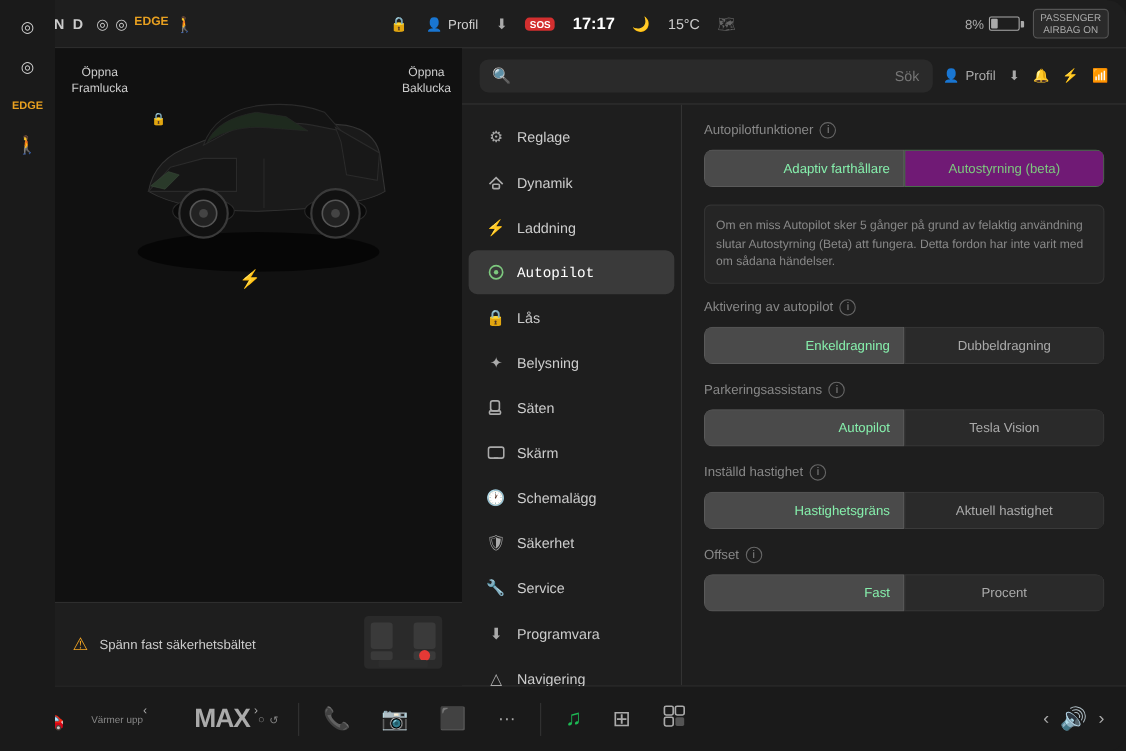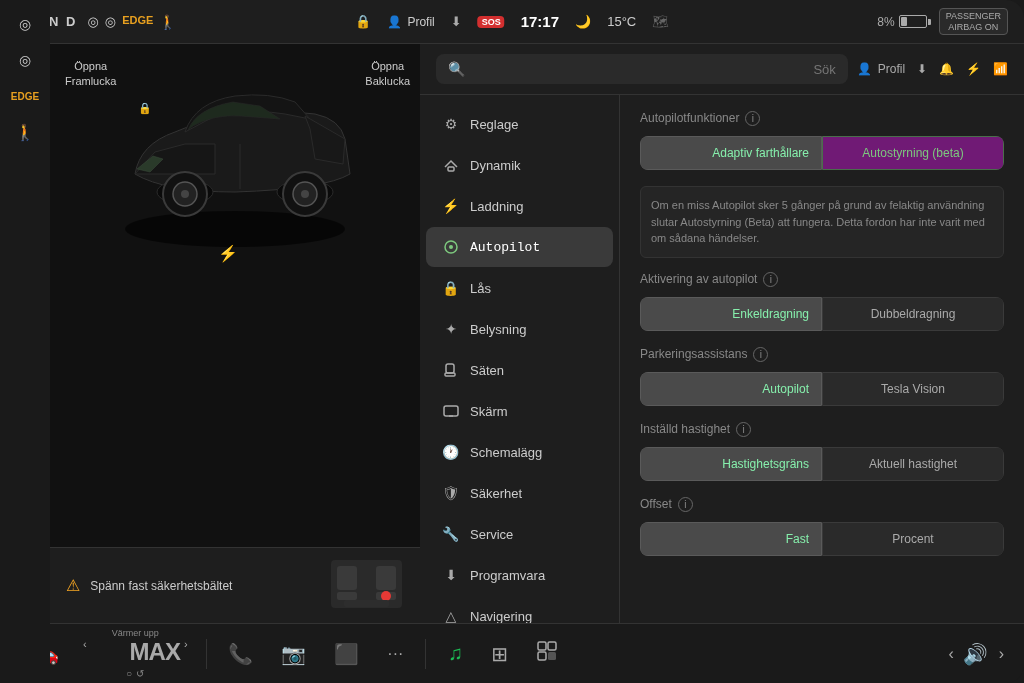--- a/index.html
+++ b/index.html
@@ -338,21 +338,21 @@
       gap: 3px;
     }
     .taskbar-item.active {
       color: #fff;
     }
     .taskbar-icon {
       font-size: 20px;
     }
     .climate-control {
       display: flex;
-      flex-direction: column;
+      flex-direction: row;
       align-items: center;
       padding: 0 10px;
     }
     .climate-label {
       font-size: 9px;
       color: #888;
     }
     .climate-value {
       font-size: 24px;
       font-weight: 700;

